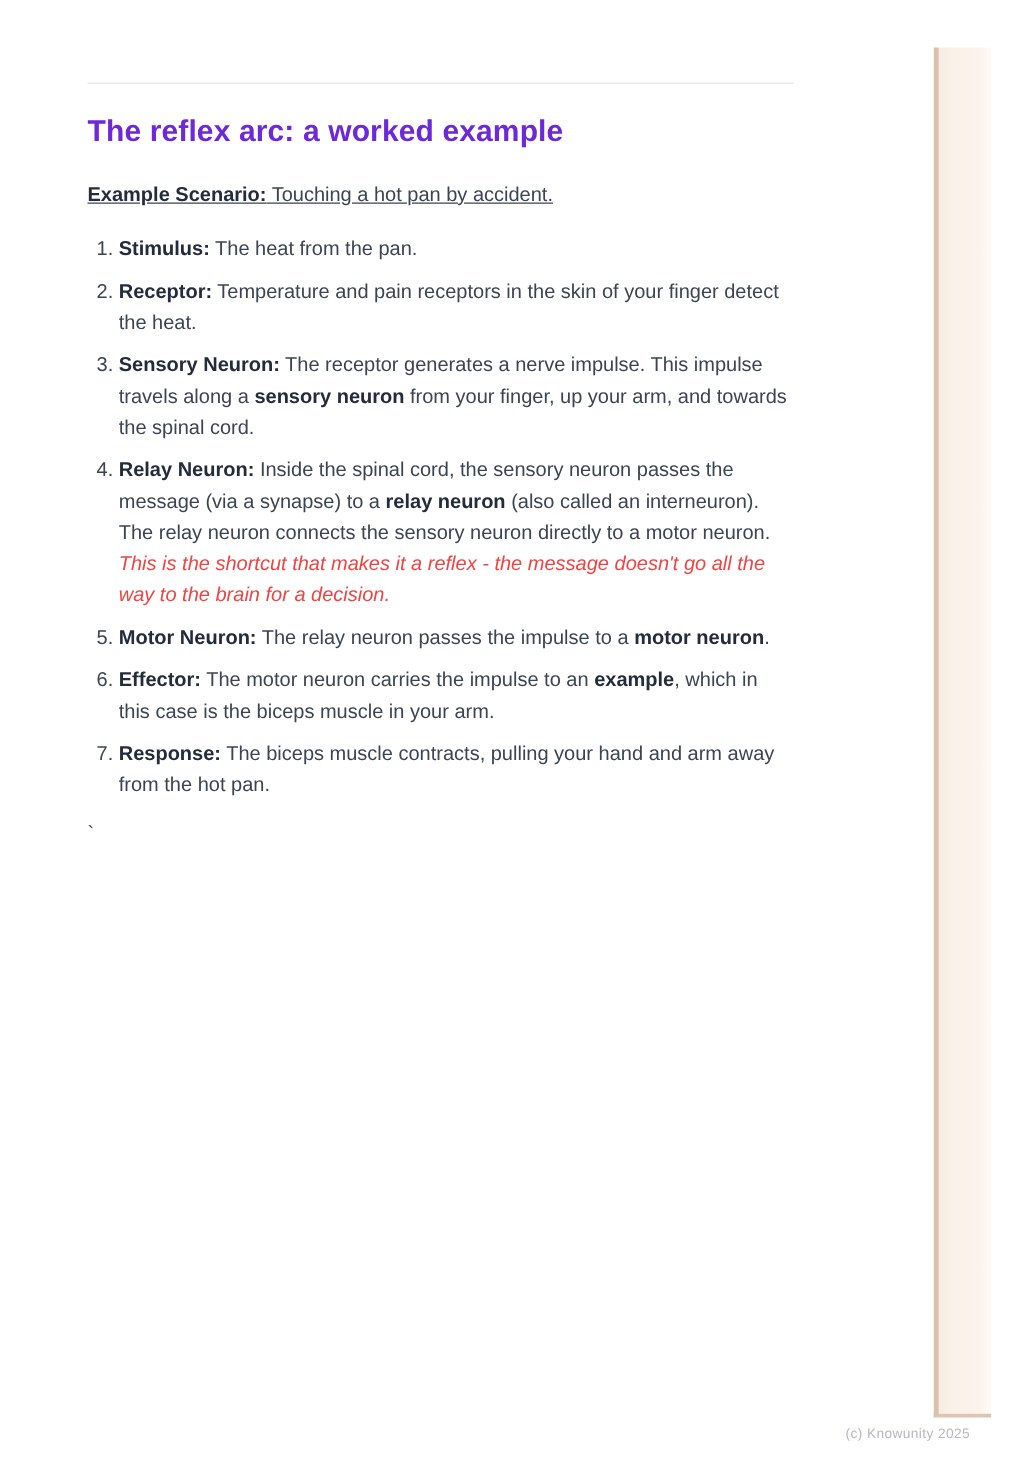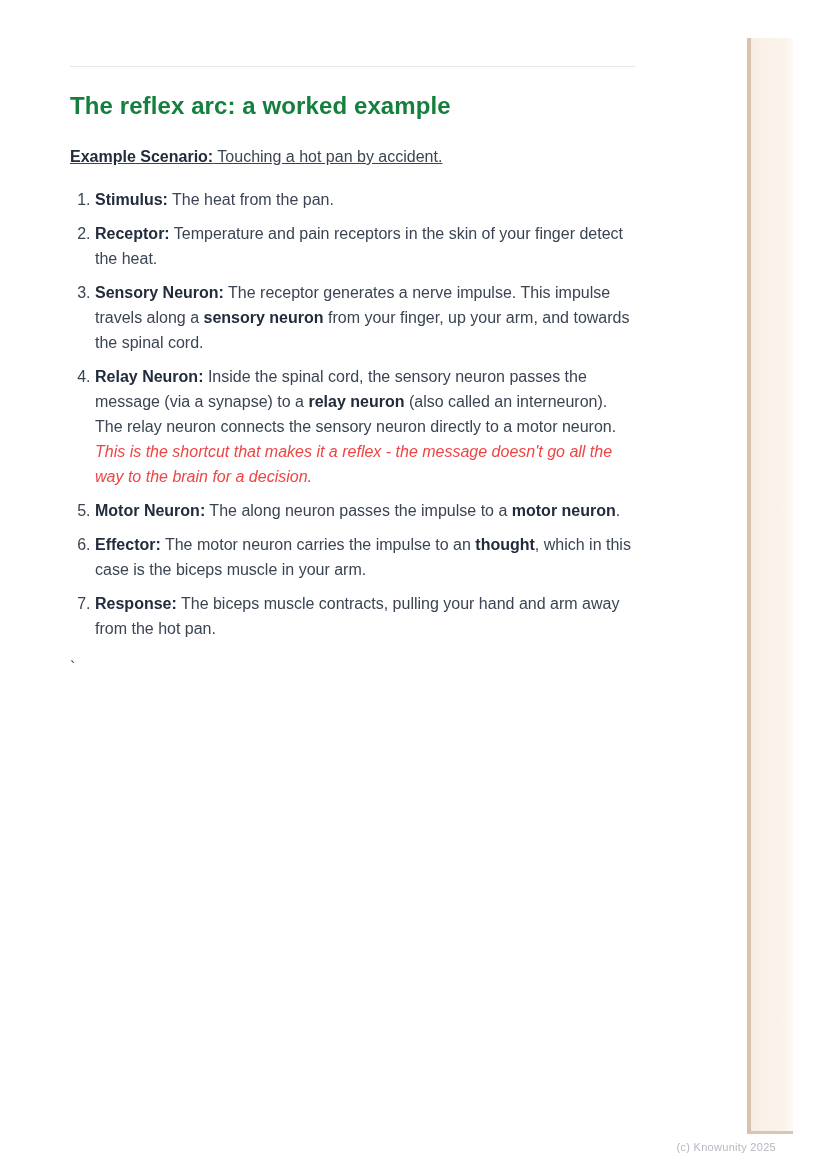--- a/index.html
+++ b/index.html
@@ -28,21 +28,21 @@
   hr.divider {
     border: none;
     border-top: 1px solid #E7E8EA;
     margin-top: 26px;
   }
   h2.section-heading {
     margin-top: 24px;
     font-size: 24px;
     line-height: 30px;
     font-weight: 700;
-    color: #15803d;
+    color: #6d28d9;
     letter-spacing: 0.1px;
   }
   p.body-para {
     margin-top: 18px;
     font-size: 16px;
     line-height: 27px;
   }
   p.example-para {
     margin-top: 23px;
     font-size: 16px;
@@ -96,22 +96,22 @@
   <h2 class="section-heading">The reflex arc: a worked example</h2>
 
 
   <p class="example-para"><strong>Example Scenario:</strong><span> Touching a hot pan by accident.</span></p>
 
   <ol class="steps">
     <li><strong>Stimulus:</strong><span> The heat from the pan.</span></li>
     <li><strong>Receptor:</strong><span> Temperature and pain receptors in the skin of your finger detect the heat.</span></li>
     <li><strong>Sensory Neuron:</strong><span> The receptor generates a nerve impulse. This impulse travels along a </span><strong>sensory neuron</strong><span> from your finger, up your arm, and towards the spinal cord.</span></li>
     <li><strong>Relay Neuron:</strong><span> Inside the spinal cord, the sensory neuron passes the message (via a synapse) to a </span><strong>relay neuron</strong><span> (also called an interneuron). The relay neuron connects the sensory neuron directly to a motor neuron. </span><em>This is the shortcut that makes it a reflex - the message doesn't go all the way to the brain for a decision.</em></li>
-    <li><strong>Motor Neuron:</strong><span> The along neuron passes the impulse to a </span><strong>motor neuron</strong><span>.</span></li>
-    <li><strong>Effector:</strong><span> The motor neuron carries the impulse to an </span><strong>thought</strong><span>, which in this case is the biceps muscle in your arm.</span></li>
+    <li><strong>Motor Neuron:</strong><span> The relay neuron passes the impulse to a </span><strong>motor neuron</strong><span>.</span></li>
+    <li><strong>Effector:</strong><span> The motor neuron carries the impulse to an </span><strong>example</strong><span>, which in this case is the biceps muscle in your arm.</span></li>
     <li><strong>Response:</strong><span> The biceps muscle contracts, pulling your hand and arm away from the hot pan.</span></li>
   </ol>
 
   <p class="stray">`</p>
 
 </div>
 
 <div class="edge-stripe"></div>
 
 <div class="footer-credit">(c) Knowunity 2025</div>

